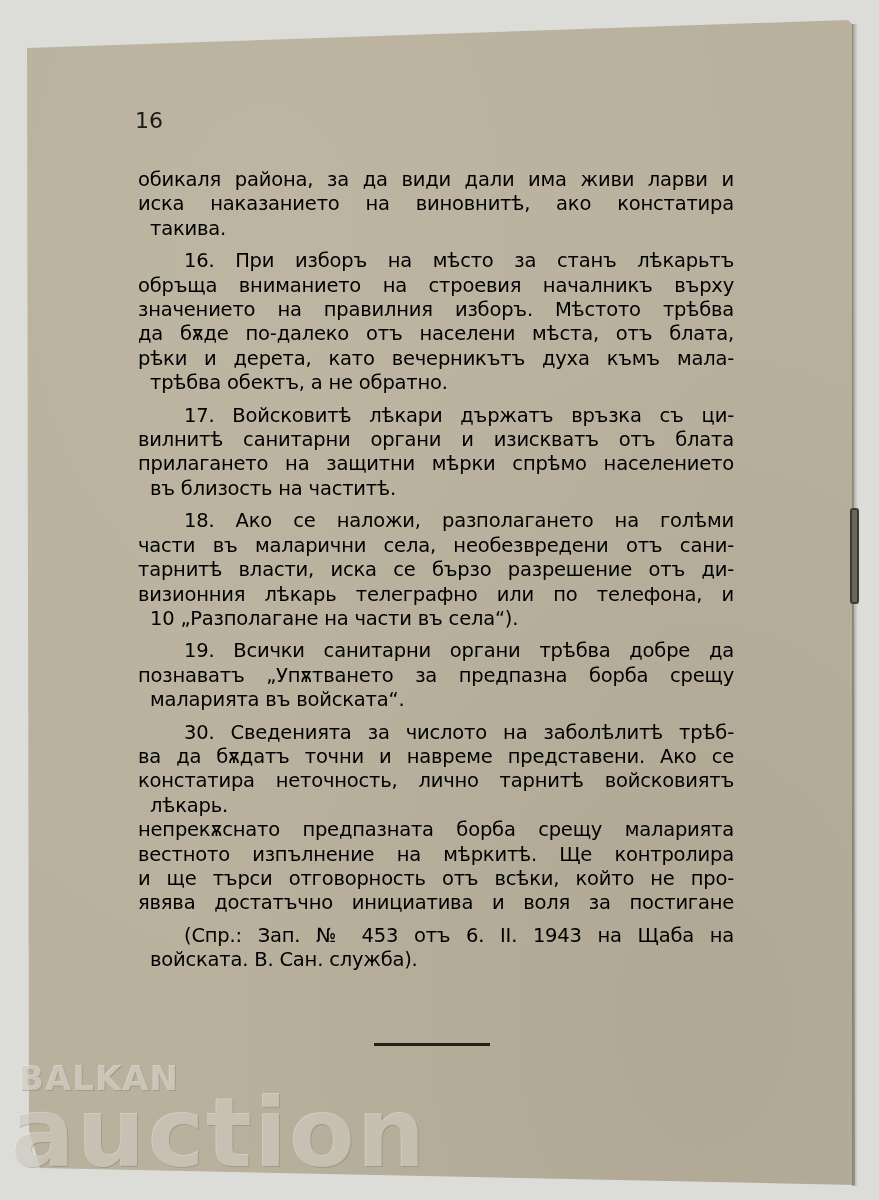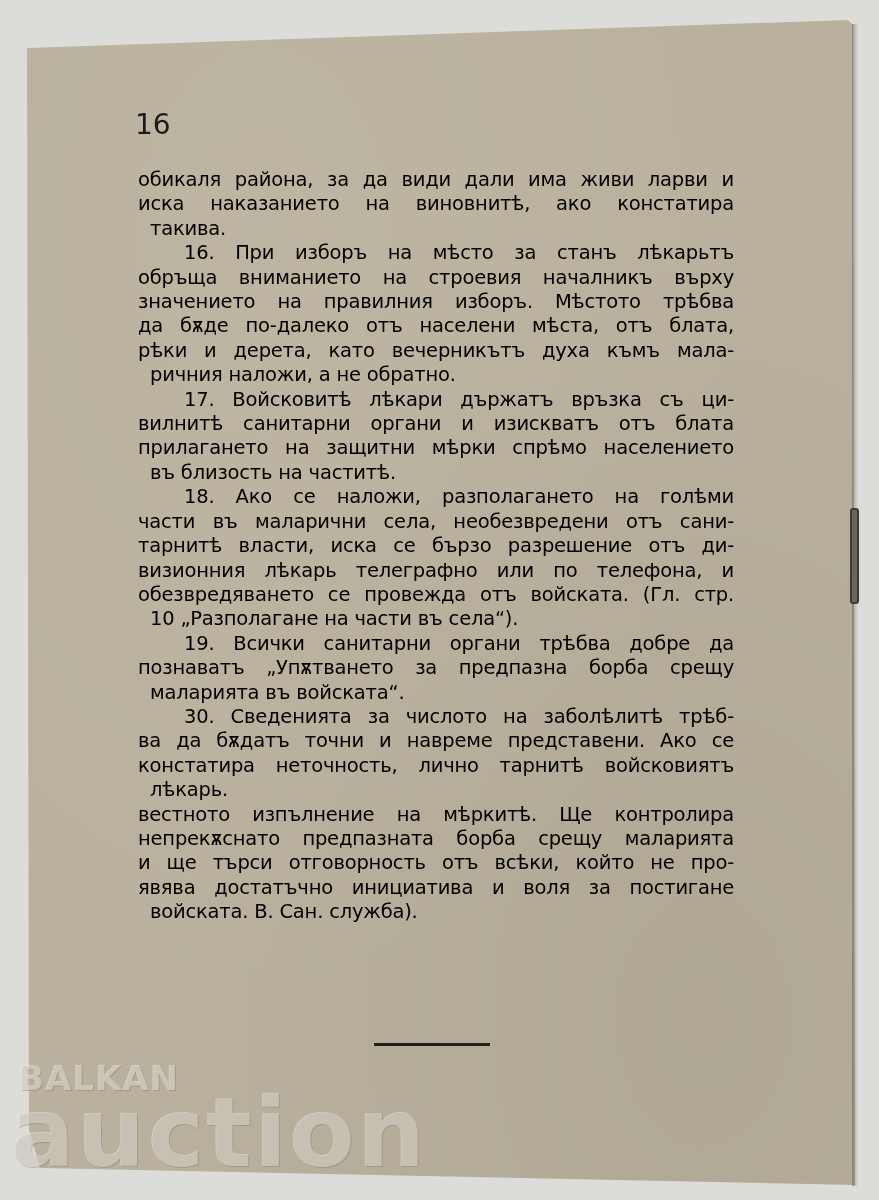--- a/index.html
+++ b/index.html
@@ -21,30 +21,30 @@
   }
   .shadow-edge{
     position:absolute;left:852px;top:24px;width:6px;height:1162px;
     background:linear-gradient(to right, rgba(90,85,75,0.5), rgba(220,220,217,0));
   }
   .staple{
     position:absolute;left:850px;top:508px;width:5px;height:92px;
     border:2px solid #3c3a34;border-radius:3px;background:#6a6658;
   }
   .pagenum{
-    position:absolute;left:135px;top:108px;font-size:28px;color:#1d1b17;
+    position:absolute;left:135px;top:108px;font-size:22px;color:#1d1b17;
   }
   .text{
     position:absolute;left:138px;top:168px;width:596px;
     font-size:19.5px;line-height:24.4px;color:#000000;
     letter-spacing:-0.2px;
   }
   .line{display:block;white-space:nowrap;text-align:justify;text-align-last:justify;}
   .line.last{text-align-last:left;margin-left:12px;}
-  .line.indent{padding-left:46px;}
+  .line.indent{padding-left:46px;margin-top:8px;}
   .rule{
     position:absolute;left:374px;top:1043px;width:116px;height:3px;background:#222018;
   }
   .wm-small{
     position:absolute;left:18px;top:1058px;font-size:34px;font-weight:bold;
     color:rgba(235,232,222,0.55);letter-spacing:1px;
     text-shadow:1px 1px 0 rgba(120,115,100,0.35);
   }
   .wm-big{
     position:absolute;left:10px;top:1085px;font-size:96px;font-weight:bold;
@@ -63,41 +63,41 @@
 
 <div class="text" id="body-text">
     <span class="line">обикаля района, за да види дали има живи ларви и</span>
     <span class="line">иска наказанието на виновнитѣ, ако констатира</span>
     <span class="line last">такива.</span>
     <span class="line indent">16. При изборъ на мѣсто за станъ лѣкарьтъ</span>
     <span class="line">обръща вниманието на строевия началникъ върху</span>
     <span class="line">значението на правилния изборъ. Мѣстото трѣбва</span>
     <span class="line">да бѫде по-далеко отъ населени мѣста, отъ блата,</span>
     <span class="line">рѣки и дерета, като вечерникътъ духа къмъ мала-</span>
-    <span class="line last">ричния наложи, а не обратно.</span>
+    <span class="line last">трѣбва обектъ, а не обратно.</span>
     <span class="line indent">17. Войсковитѣ лѣкари държатъ връзка съ ци-</span>
     <span class="line">вилнитѣ санитарни органи и изискватъ отъ блата</span>
     <span class="line">прилагането на защитни мѣрки спрѣмо населението</span>
     <span class="line last">въ близость на частитѣ.</span>
     <span class="line indent">18. Ако се наложи, разполагането на голѣми</span>
     <span class="line">части въ маларични села, необезвредени отъ сани-</span>
     <span class="line">тарнитѣ власти, иска се бързо разрешение отъ ди-</span>
     <span class="line">визионния лѣкарь телеграфно или по телефона, и</span>
-    <span class="line">обезвредяването се провежда отъ войската. (Гл. стр.</span>
     <span class="line last">10 „Разполагане на части въ села“).</span>
     <span class="line indent">19. Всички санитарни органи трѣбва добре да</span>
     <span class="line">познаватъ „Упѫтването за предпазна борба срещу</span>
     <span class="line last">маларията въ войската“.</span>
     <span class="line indent">30. Сведенията за числото на заболѣлитѣ трѣб-</span>
     <span class="line">ва да бѫдатъ точни и навреме представени. Ако се</span>
     <span class="line">констатира неточность, лично тарнитѣ войсковиятъ</span>
     <span class="line last">лѣкарь.</span>
+    <span class="line">непрекѫснато предпазната борба срещу маларията</span>
     <span class="line">вестното изпълнение на мѣркитѣ. Ще контролира</span>
-    <span class="line">непрекѫснато предпазната борба срещу маларията</span>
     <span class="line">и ще търси отговорность отъ всѣки, който не про-</span>
     <span class="line">явява достатъчно инициатива и воля за постигане</span>
+    <span class="line indent">(Спр.: Зап. № 453 отъ 6. II. 1943 на Щаба на</span>
     <span class="line last">войската. В. Сан. служба).</span>
   </div>
 
 <div class="rule"></div>
 
 <div class="wm-small">BALKAN</div>
 <div class="wm-big">auction</div>
 
 </body></html>

